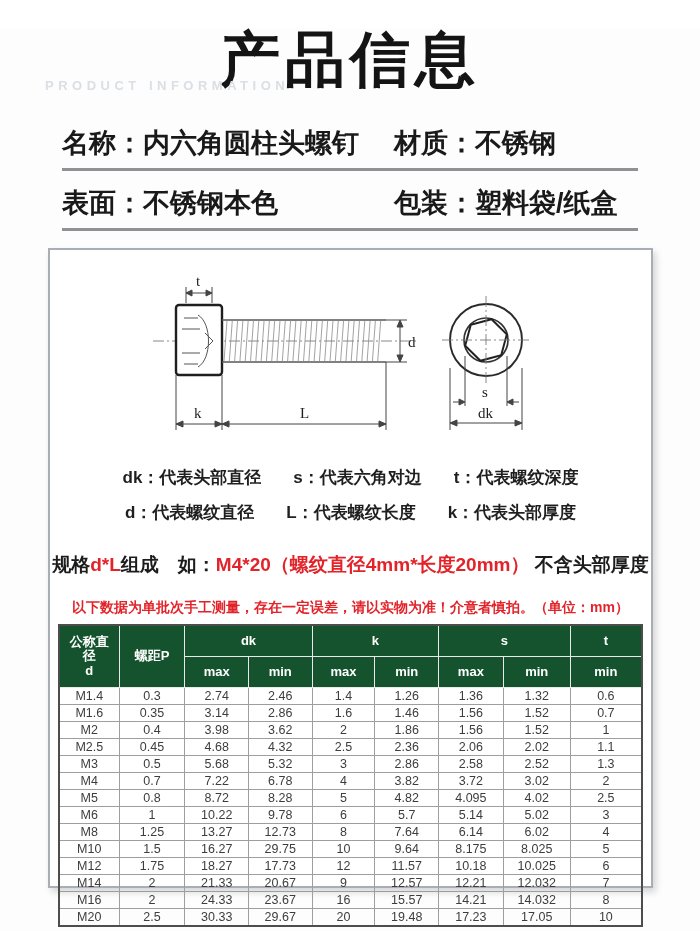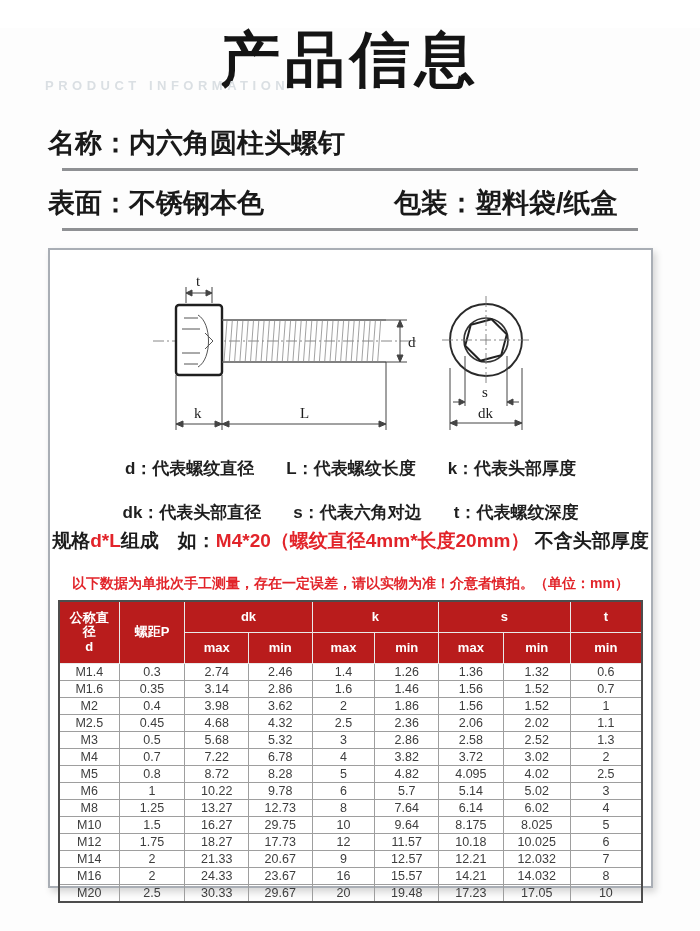--- a/index.html
+++ b/index.html
@@ -8,68 +8,69 @@
 
   .page { position:relative; width:700px; height:931px; background:#fdfdfd; }
 
   .title { margin-top:28px; text-align:center; font-size:60px; font-weight:700;
            color:#141414; letter-spacing:5px; line-height:1.08; }
   .watermark { margin-top:-15px; text-align:left; font-size:13px; font-weight:700;
                letter-spacing:4.5px; color:#dadfe3;padding-left:45px; }
 
   .info-row { position:relative; margin-top:0; height:34px; font-size:27px;
               font-weight:600; color:#191919; }
-  .info-row .pair-left  { position:absolute; left:48px; top:0; white-space:nowrap; }
+  .info-row .pair-left  { position:absolute; left:62px; top:0; white-space:nowrap; }
   .info-row .pair-right { position:absolute; left:394px; top:0; white-space:nowrap; }
   .row-1 { margin-top:32px; }
   .row-2 { margin-top:14px; }
   .divider { margin-left:62px; width:576px; height:3px; background:#8f9194; border:none; }
   .div-1 { margin-top:9px; }
   .div-2 { margin-top:9px; }
 
   .panel { position:relative; margin:17px 0 0 48px; width:605px; height:640px;
            background:#ffffff; border:2px solid #a9aeb5;
            box-shadow:3px 4px 7px rgba(0,0,0,0.16); }
 
   .diagram { display:block; margin-top:10px; width:601px; height:185px; }
   .diagram text { font-family:"Liberation Serif","DejaVu Serif",serif; font-size:15px; fill:#1d1d1d; }
 
   .legend-line { display:flex; justify-content:center; gap:32px; font-size:17px;
                  font-weight:700; color:#1f1f1f; white-space:nowrap; }
   .legend-1 { margin-top:12px; }
   .legend-2 { margin-top:21px; }
 
-  .spec-line { margin-top:4px; text-align:center; font-size:19px; font-weight:700;
+  .spec-line { margin-top:28px; text-align:center; font-size:19px; font-weight:700;
                color:#1c1c1c; white-space:nowrap; }
   .spec-line .red { color:#e2242a; }
 
   .warning { margin-top:21px; text-align:center; font-size:14px; font-weight:700;
              color:#e2242a; white-space:nowrap; }
 
   table.spec { margin:7px auto 0 8px; width:585px; border-collapse:collapse;
                table-layout:fixed; text-align:center; }
-  table.spec th { background:#b91c1c; color:#ffffff; font-size:13px; font-weight:700;
+  table.spec th { background:#14532d; color:#ffffff; font-size:13px; font-weight:700;
                   border:1px solid #e9e9e9; height:17px; line-height:1.1; padding:8px; }
   table.spec th.tall { height:34px; }
   table.spec td { border:1px solid #9e9e9e; color:#3d3d3d; font-size:12.5px;
                   height:17px; padding:0; line-height:1; }
   table.spec { border:2px solid #4d4d4d; }
   .nominal-l1 { display:block; font-size:13px; }
   .nominal-l2 { display:block; font-size:13px; }
 </style>
 </head>
 <body>
 
 <div class="page">
 
   <div class="title">产品信息</div>
   <div class="watermark">PRODUCT INFORMATION</div>
 
   <div class="info-row row-1">
     <span class="pair-left"><span>名称：</span><span>内六角圆柱头螺钉</span></span>
+    <span class="pair-right"><span>材质：</span><span>不锈钢</span></span>
   </div>
   <div class="divider div-1"></div>
 
   <div class="info-row row-2">
     <span class="pair-left"><span>表面：</span><span>不锈钢本色</span></span>
     <span class="pair-right"><span>包装：</span><span>塑料袋/纸盒</span></span>
   </div>
   <div class="divider div-2"></div>
 
   <div class="panel">
@@ -176,29 +177,29 @@
       <g stroke="#444444" stroke-width="1" fill="#444444">
         <line x1="400" y1="108" x2="400" y2="170"></line>
         <line x1="472" y1="108" x2="472" y2="170"></line>
         <line x1="400" y1="163" x2="472" y2="163"></line>
         <polygon points="400,163 407,160 407,166"></polygon>
         <polygon points="472,163 465,160 465,166"></polygon>
       </g>
       <text x="428" y="158">dk</text>
     </svg>
 
+    <div class="legend-line legend-2">
+      <span>dk：代表头部直径</span>
+      <span>s：代表六角对边</span>
+      <span>t：代表螺纹深度</span>
+    </div>
     <div class="legend-line legend-1">
       <span>d：代表螺纹直径</span>
       <span>L：代表螺纹长度</span>
       <span>k：代表头部厚度</span>
-    </div>
-    <div class="legend-line legend-2">
-      <span>dk：代表头部直径</span>
-      <span>s：代表六角对边</span>
-      <span>t：代表螺纹深度</span>
     </div>
 
     <div class="spec-line">
       <span>规格</span><span class="red">d*L</span><span>组成　如：</span><span class="red">M4*20（螺纹直径4mm*长度20mm）</span><span> 不含头部厚度</span>
     </div>
 
     <div class="warning">以下数据为单批次手工测量，存在一定误差，请以实物为准！介意者慎拍。（单位：mm）</div>
 
     <table class="spec">
       <colgroup>

